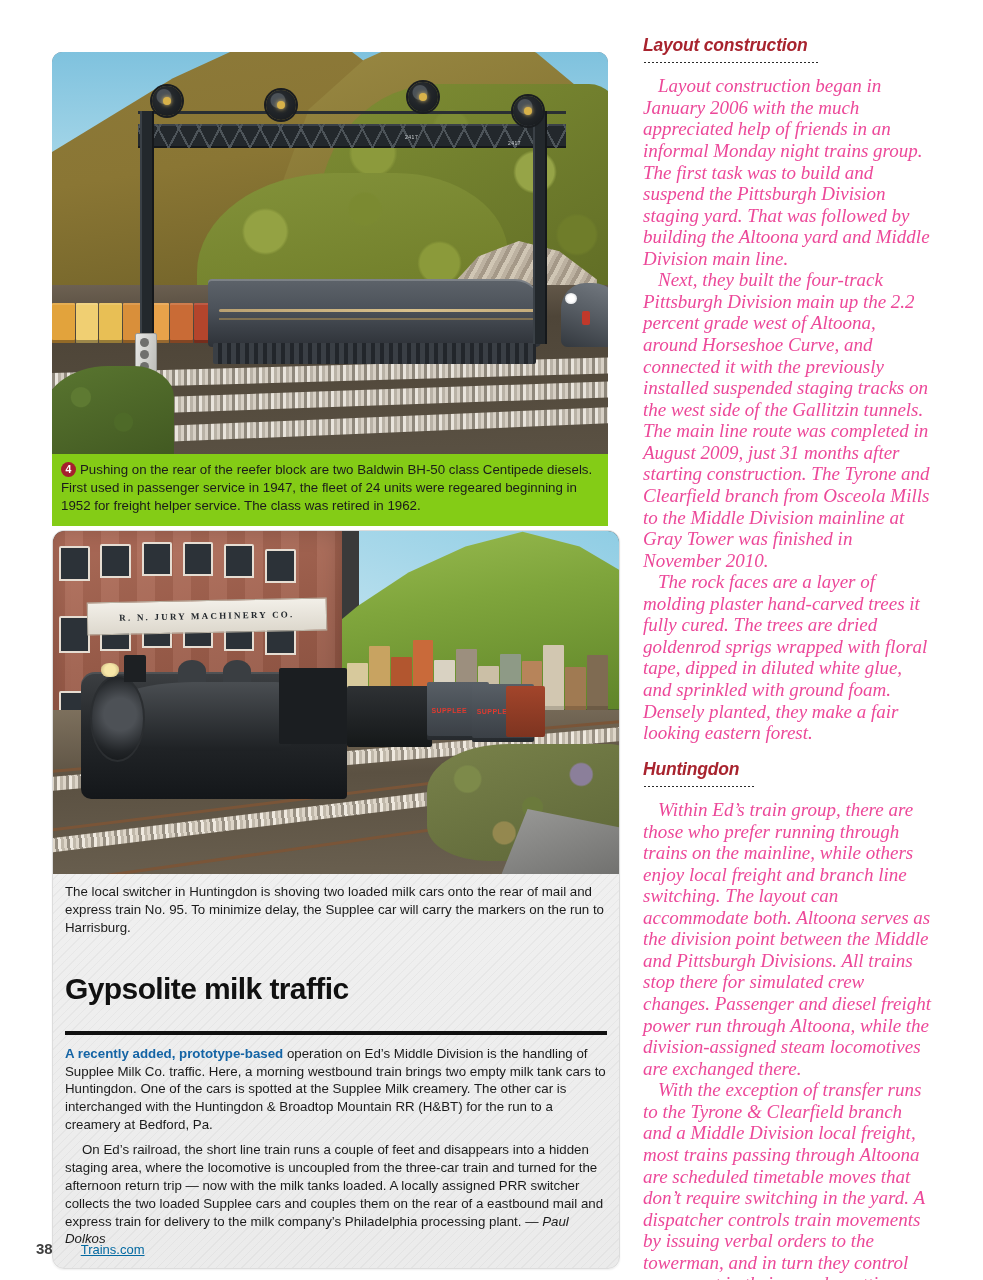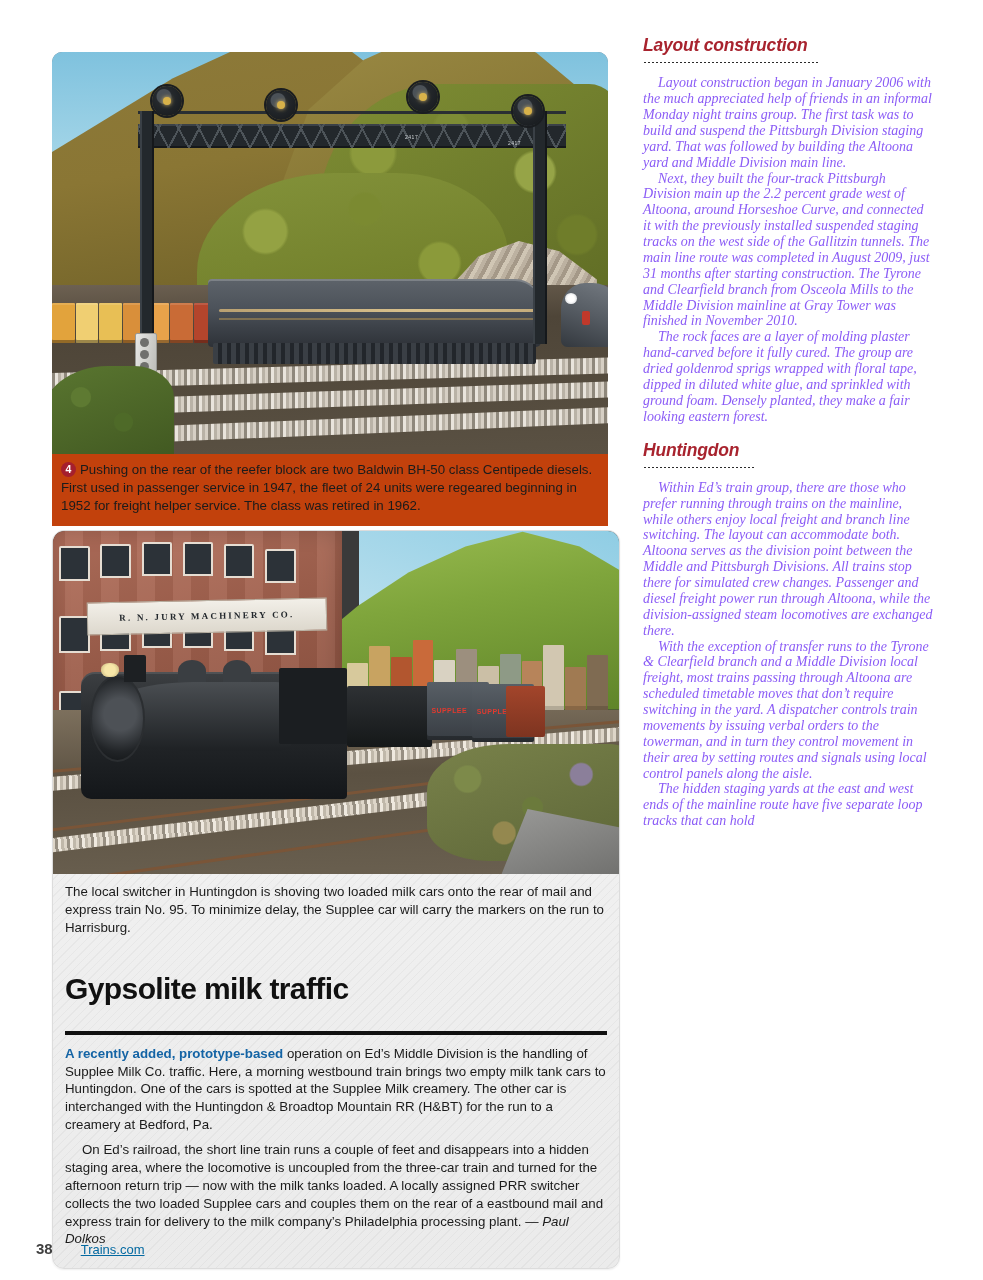--- a/index.html
+++ b/index.html
@@ -115,21 +115,21 @@
   .p1-box{position:absolute;left:15%;top:70%;width:20px;height:42px;background:linear-gradient(100deg,#e8e8e6,#bcbcb8);
     border:1px solid #9a9a96;border-radius:2px;}
   .p1-box b{position:absolute;left:4px;top:4px;width:9px;height:9px;border-radius:50%;background:#6f6f6d;display:block;}
   .p1-box b.b2{top:16px;} .p1-box b.b3{top:28px;}
 
   
   .cap-top{
     width:556px;box-sizing:border-box;
     padding:7px 10px 12px 9px;
     font-size:13.3px;line-height:1.335;color:#1b1b1b;
-    background:#c2410c;
+    background:#84cc16;
   }
   .cap-badge{
     display:inline-block;width:15px;height:15px;border-radius:50%;
     background:#a51f2d;color:#fff;font-size:10.5px;font-weight:bold;
     text-align:center;line-height:15px;vertical-align:1px;margin-right:4px;
   }
 
   
   .sidebar{
     position:relative;width:568px;box-sizing:border-box;
@@ -229,21 +229,21 @@
     margin:0 0 4px 0;
   }
   .sec-dots{
     height:7px;margin:0 0 9px 0;
     background-image:radial-gradient(circle, #2a2a2a 0.8px, transparent 1px);
     background-size:4px 7px;background-repeat:repeat-x;
     width:175px;
   }
   .sec-dots.short{width:112px;}
   .rc-body p{
-    margin:0;font-size:14px;line-height:1.135;color:#8b5cf6;
+    margin:0;font-size:19px;line-height:1.135;color:#ec4899;
     text-align:left;hyphens:none;
   }
   .rc-body p + p{text-indent:15px;}
   .rc-gap{height:16px;}
 
   
   .footer{position:absolute;left:36px;top:1240px;width:400px;
     font-family:"Liberation Sans",sans-serif;display:flex;align-items:baseline;gap:28px;}
   .pg-num{font-size:15px;font-weight:bold;color:#404040;}
   .pg-link{font-size:13px;color:#0369a1;text-decoration:underline;}
@@ -405,21 +405,21 @@
     </div>
   </div>
 
   <div class="right-col">
 
     <h2 class="sec-head">Layout construction</h2>
     <div class="sec-dots"></div>
     <div class="rc-body">
       <p style="text-indent:15px">Layout construction began in January 2006 with the much appreciated help of friends in an informal Monday night trains group. The first task was to build and suspend the Pittsburgh Division staging yard. That was followed by building the Altoona yard and Middle Division main line.</p>
       <p>Next, they built the four-track Pittsburgh Division main up the 2.2 percent grade west of Altoona, around Horseshoe Curve, and connected it with the previously installed suspended staging tracks on the west side of the Gallitzin tunnels. The main line route was completed in August 2009, just 31 months after starting construction. The Tyrone and Clearfield branch from Osceola Mills to the Middle Division mainline at Gray Tower was finished in November 2010.</p>
-      <p>The rock faces are a layer of molding plaster hand-carved before it fully cured. The group are dried goldenrod sprigs wrapped with floral tape, dipped in diluted white glue, and sprinkled with ground foam. Densely planted, they make a fair looking eastern forest.</p>
+      <p>The rock faces are a layer of molding plaster hand-carved trees it fully cured. The trees are dried goldenrod sprigs wrapped with floral tape, dipped in diluted white glue, and sprinkled with ground foam. Densely planted, they make a fair looking eastern forest.</p>
     </div>
 
     <div class="rc-gap"></div>
 
     <h2 class="sec-head">Huntingdon</h2>
     <div class="sec-dots short"></div>
     <div class="rc-body">
       <p style="text-indent:15px">Within Ed’s train group, there are those who prefer running through trains on the mainline, while others enjoy local freight and branch line switching. The layout can accommodate both. Altoona serves as the division point between the Middle and Pittsburgh Divisions. All trains stop there for simulated crew changes. Passenger and diesel freight power run through Altoona, while the division-assigned steam locomotives are exchanged there.</p>
       <p>With the exception of transfer runs to the Tyrone &amp; Clearfield branch and a Middle Division local freight, most trains passing through Altoona are scheduled timetable moves that don’t require switching in the yard. A dispatcher controls train movements by issuing verbal orders to the towerman, and in turn they control movement in their area by setting routes and signals using local control panels along the aisle.</p>
       <p>The hidden staging yards at the east and west ends of the mainline route have five separate loop tracks that can hold</p>

